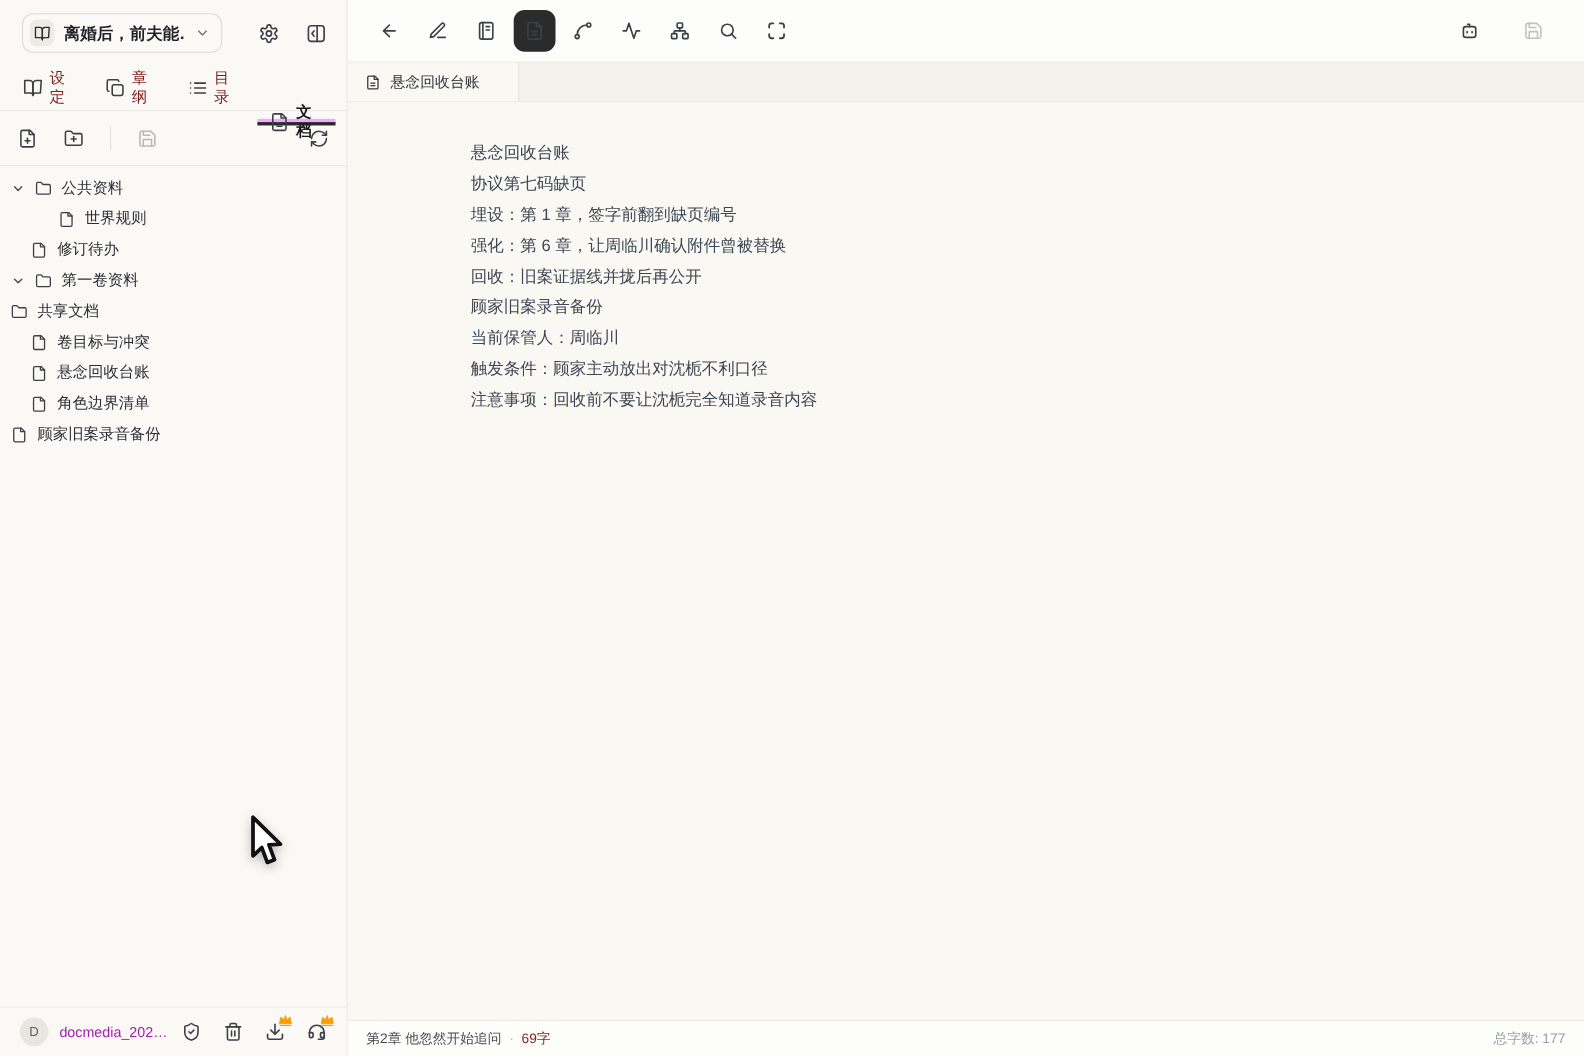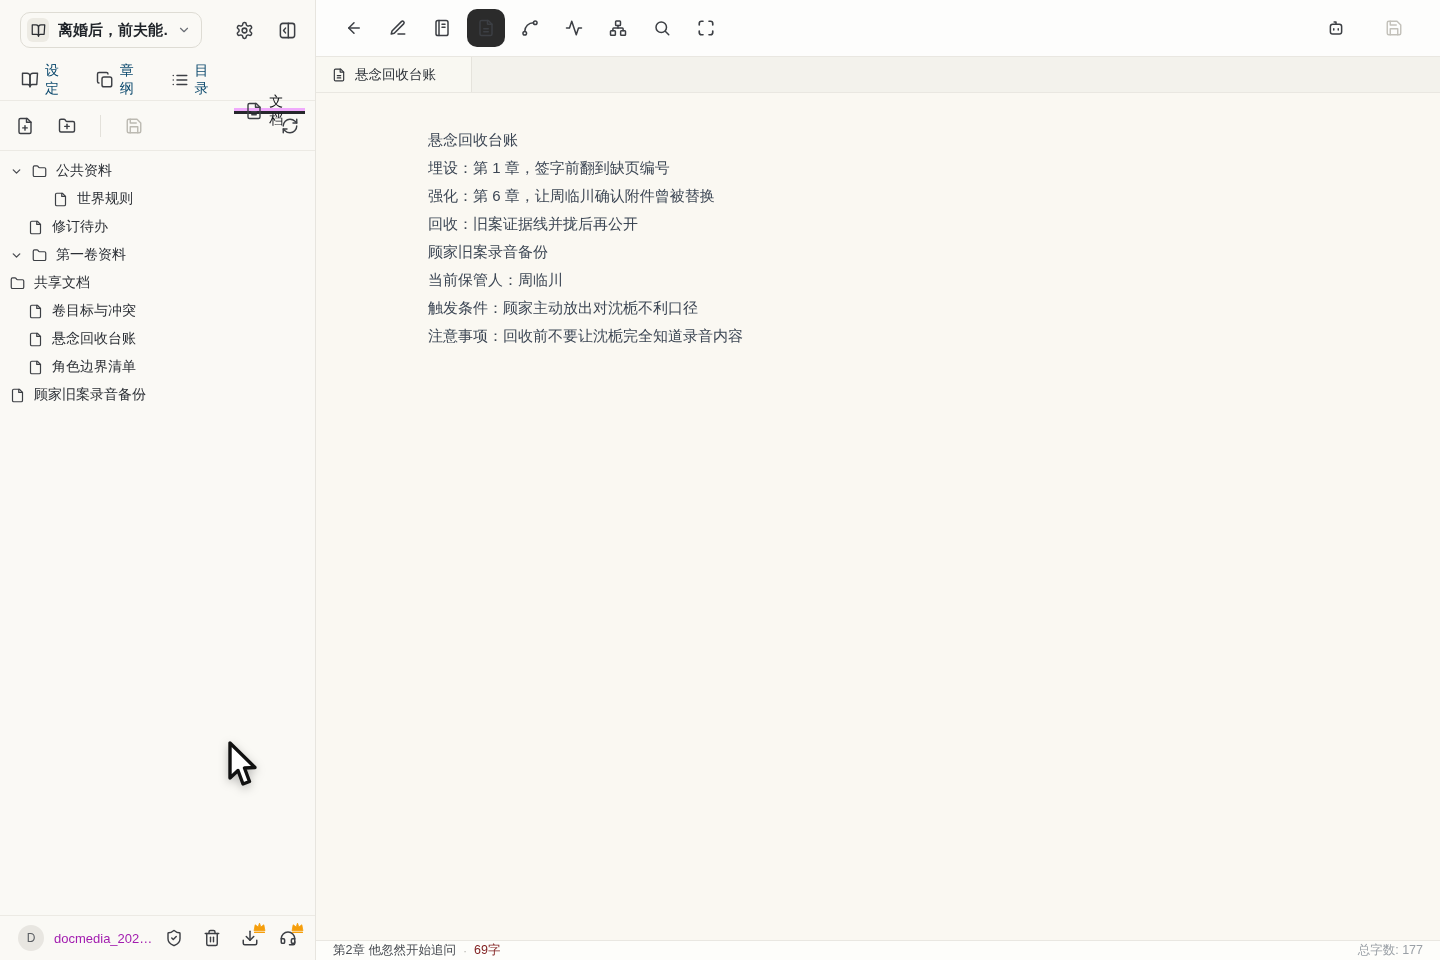--- a/index.html
+++ b/index.html
@@ -15,22 +15,22 @@
   .sidebar { width:316px; min-width:316px; background:#faf9f5; border-right:1px solid #e7e5df; display:flex; flex-direction:column; }
   .ws-header { height:60px; display:flex; align-items:center; padding:0 18px 0 20px; gap:10px; }
   .ws-pill { display:flex; align-items:center; gap:9px; border:1px solid #dedcd4; border-radius:10px; padding:5px 10px 5px 6px; background:#faf9f5; cursor:pointer; max-width:182px; }
   .ws-book { width:24px; height:24px; border-radius:6px; background:#edebe4; display:flex; align-items:center; justify-content:center; color:#2b2e33; }
   .ws-title { font-size:15px; font-weight:700; color:#1f2328; white-space:nowrap; overflow:hidden; }
   .ws-chev { color:#6a6e75; }
   .ws-actions { margin-left:auto; display:flex; align-items:center; gap:24px; }
   .icon-btn { background:none; border:none; cursor:pointer; display:flex; align-items:center; justify-content:center; color:#35383d; padding:0; }
 
   .sb-tabs { height:41px; display:flex; align-items:stretch; padding:0 10px; gap:4px; border-bottom:1px solid #eceae4; }
-  .sb-tab { display:flex; align-items:center; gap:6px; padding:0 11px; font-size:14px; color:#0c4a6e; cursor:pointer; border-bottom:3px solid transparent; border-top:3px solid transparent; }
-  .sb-tab.active { color:#16181c; font-weight:400; background:#f0abfc; border-bottom-color:#26282c;margin-top:48px; }
+  .sb-tab { display:flex; align-items:center; gap:6px; padding:0 11px; font-size:14px; color:#7f1d1d; cursor:pointer; border-bottom:3px solid transparent; border-top:3px solid transparent; }
+  .sb-tab.active { color:#16181c; font-weight:700; background:#f0abfc; border-bottom-color:#26282c;margin-top:48px; }
 
   .sb-toolbar { height:50px; display:flex; align-items:center; padding:0 16px; gap:24px; border-bottom:1px solid #eceae4; }
   .sb-toolbar .sep { width:1px; height:22px; background:#e3e1da; }
   .sb-toolbar .disabled { color:#bcbab2; cursor:default; }
   .sb-toolbar .push { margin-left:auto; }
 
   .tree { padding:6px 0; flex:0 0 auto; }
   .tree-row { height:28px; display:flex; align-items:center; gap:9px; font-size:14px; color:#2b2f35; cursor:pointer; padding-right:8px; white-space:nowrap; }
   .tree-row .glyph { color:#3c3f44; flex:0 0 auto; }
   .tree-row .chev { color:#4a4d52; flex:0 0 auto; }
@@ -51,21 +51,21 @@
   .tb-right { margin-left:auto; display:flex; align-items:center; gap:14px; }
   .tb-btn.disabled { color:#c3c1ba; cursor:default; }
 
   .tabbar { height:36px; background:#f3f2ec; border-bottom:1px solid #e9e7e1; display:flex; align-items:stretch; }
   .doc-tab { width:156px; background:#f9f8f2; border-right:1px solid #e5e3dc; display:flex; align-items:center; gap:9px; padding:0 16px; font-size:13.5px; color:#2d3238; cursor:pointer; }
   .doc-tab .ic { color:#34373c; }
 
   .content { flex:1 1 auto; background:#faf8f2; padding:33px 60px 0 112px; overflow:hidden; }
   .doc-line { font-size:15px; line-height:28px; color:#3c4654; white-space:pre-wrap; }
 
-  .statusbar { height:20px; background:#fdfdfa; border-top:1px solid #e9e7e1; display:flex; align-items:center; padding:0 17px; font-size:12.5px; }
+  .statusbar { height:33px; background:#fdfdfa; border-top:1px solid #e9e7e1; display:flex; align-items:center; padding:0 17px; font-size:12.5px; }
   .sb-chapter { color:#45494f; }
   .sb-dot { color:#b8b8b2; margin:0 7px; }
   .sb-words { color:#7f1d1d; }
   .sb-total { margin-left:auto; color:#9aa0a6; }
 
   
   .cursor { position:absolute; left:224px; top:740px; pointer-events:none; filter:drop-shadow(0 3px 5px rgba(0,0,0,.25)); }
 </style>
 </head>
 <body>
@@ -455,20 +455,21 @@
             <path d="M9 13h6"></path>
             <path d="M9 17h6"></path>
           </svg>
         </span>
       <span>悬念回收台账</span>
     </div>
   </div>
 
   <div class="content" id="doc-content">
       <div class="doc-line">悬念回收台账</div>
+      <div class="doc-line">协议第七码缺页</div>
       <div class="doc-line">埋设：第 1 章，签字前翻到缺页编号</div>
       <div class="doc-line">强化：第 6 章，让周临川确认附件曾被替换</div>
       <div class="doc-line">回收：旧案证据线并拢后再公开</div>
       <div class="doc-line">顾家旧案录音备份</div>
       <div class="doc-line">当前保管人：周临川</div>
       <div class="doc-line">触发条件：顾家主动放出对沈栀不利口径</div>
       <div class="doc-line">注意事项：回收前不要让沈栀完全知道录音内容</div>
     </div>
 
   <div class="statusbar">

